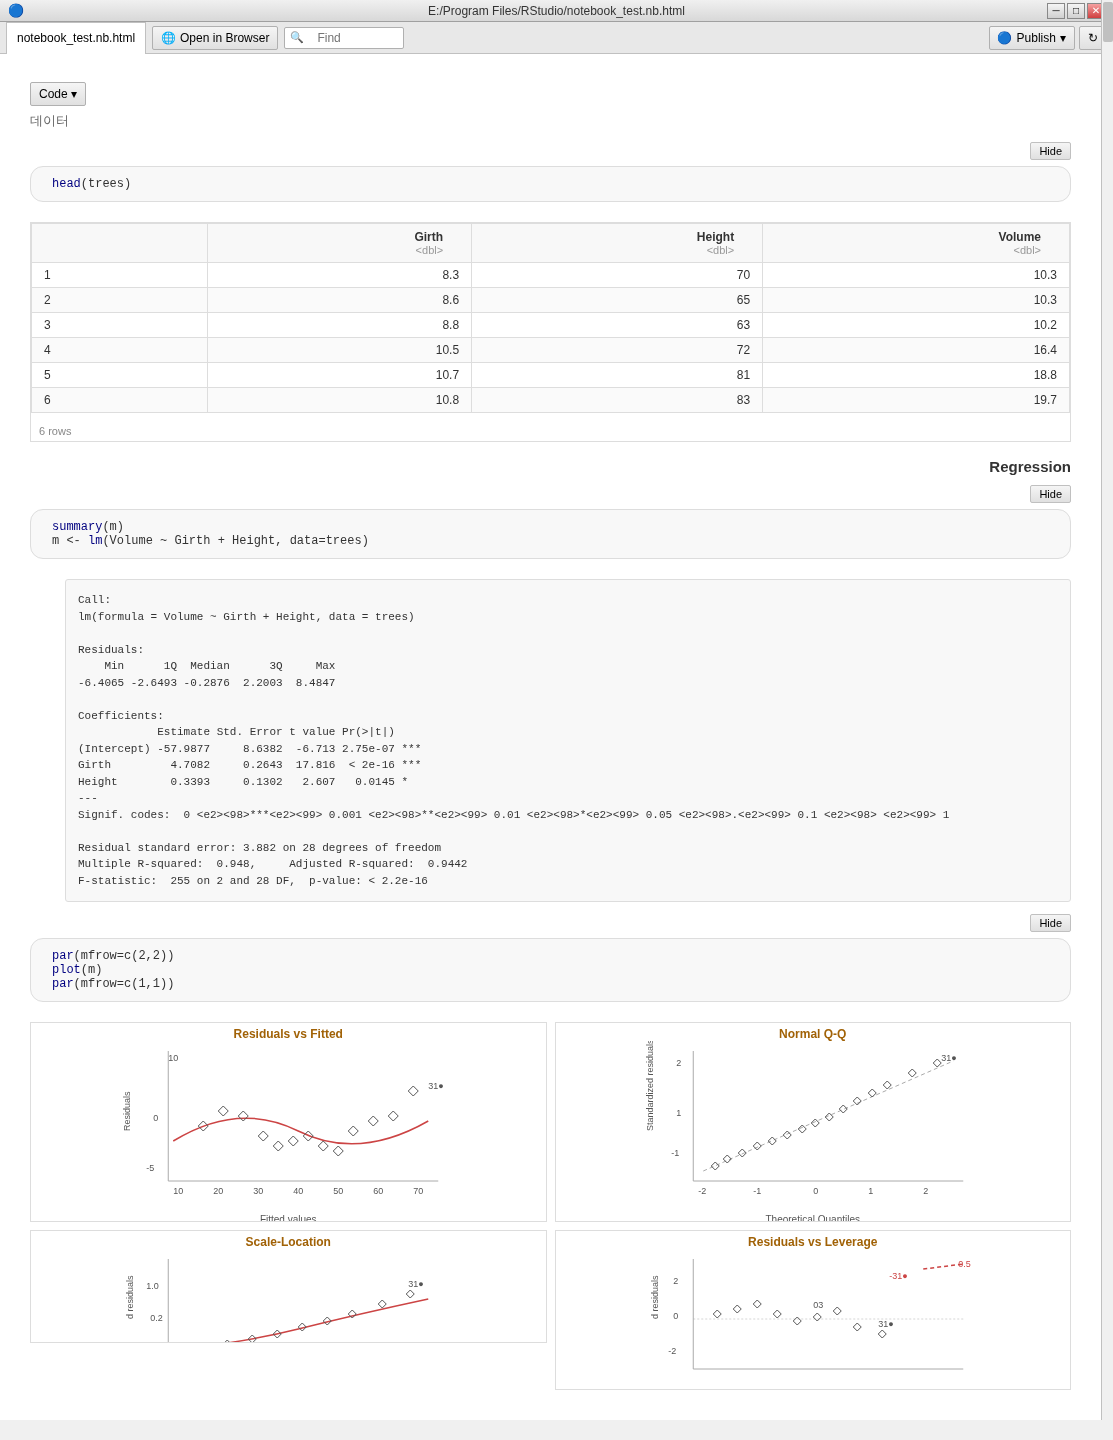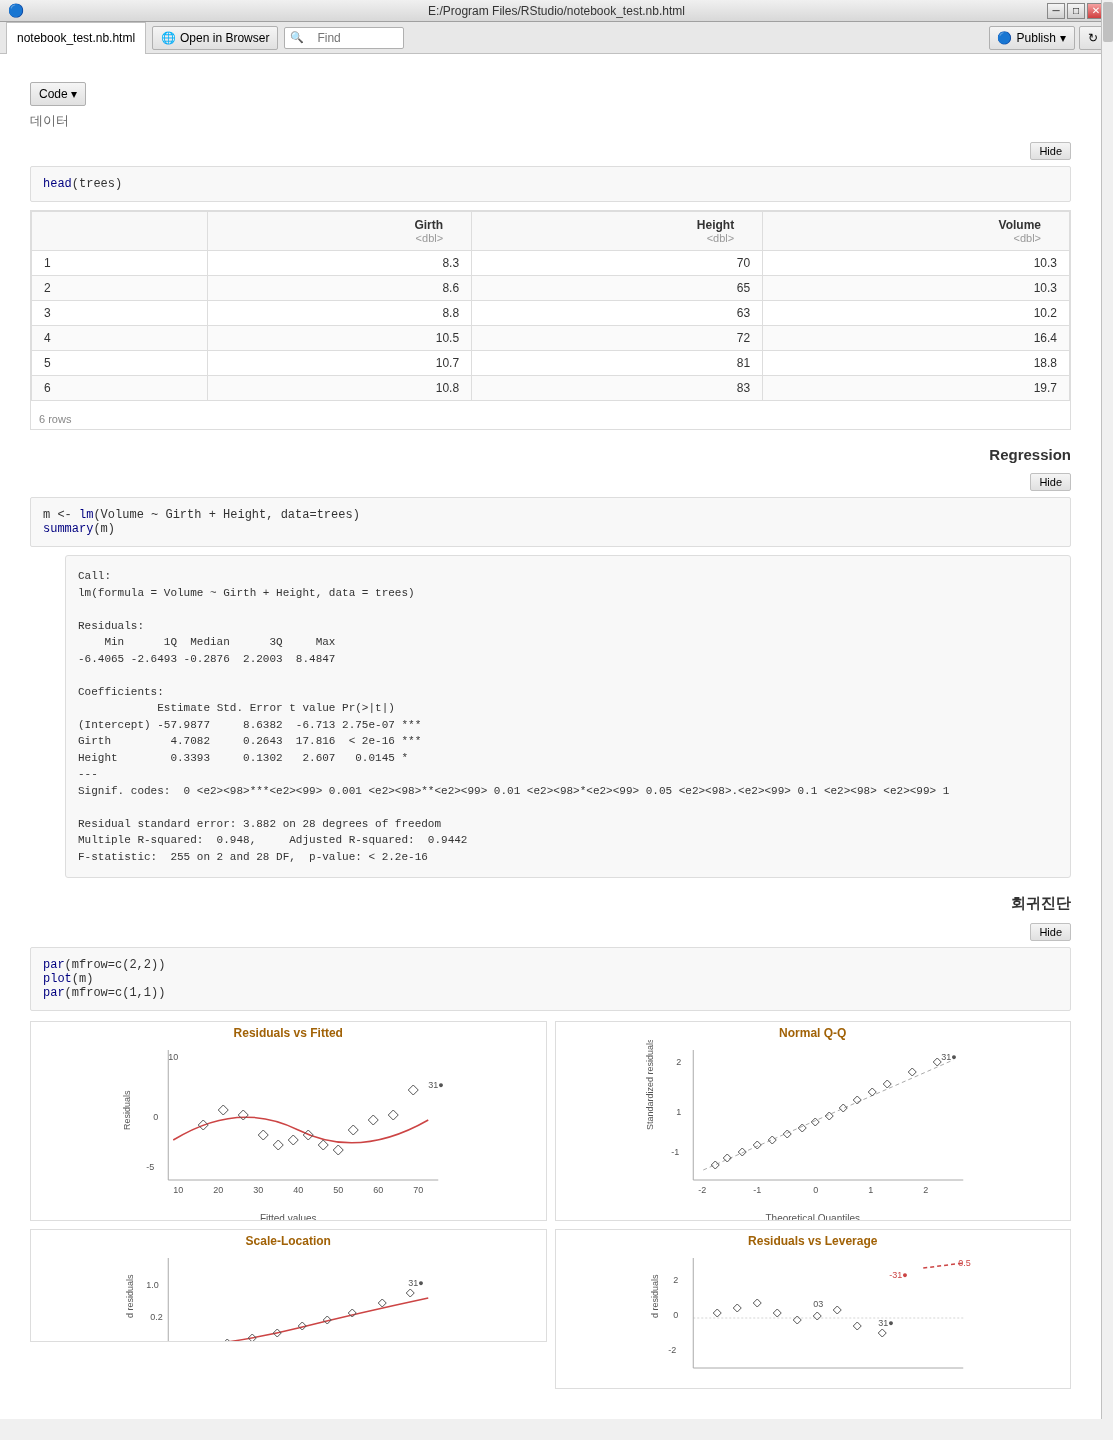--- a/index.html
+++ b/index.html
@@ -106,26 +106,26 @@
     }
     .section-label {
       color: #666;
       font-size: 13px;
       margin-bottom: 12px;
     }
 
     .code-block {
       background: #f8f8f8;
       border: 1px solid #ddd;
-      border-radius: 2px;
-      padding: 10px 12px;
+      border-radius: 13px;
+      padding: 10px 21px;
       font-family: 'Courier New', monospace;
       font-size: 12px;
       color: #333;
-      margin-bottom: 8px;
+      margin-bottom: 20px;
     }
     .code-block .fn { color: #000080; }
 
     .hide-btn {
       float: right;
       background: linear-gradient(to bottom, #f5f5f5, #e0e0e0);
       border: 1px solid #c0c0c0;
       padding: 2px 8px;
       font-size: 11px;
       cursor: pointer;
@@ -359,22 +359,22 @@
         <div class="row-count" style="padding-left:8px;">6 rows</div>
       </div>
 
       <div class="section-heading" style="margin-top:16px;">Regression</div>
 
       <div>
         <div class="chunk-header">
           <button class="hide-btn">Hide</button>
         </div>
         <div class="code-block">
+          <div><span class="fn">summary</span>(m)</div>
           <div>m &lt;- <span class="fn">lm</span>(Volume ~ Girth + Height, data=trees)</div>
-          <div><span class="fn">summary</span>(m)</div>
         </div>
       </div>
 
       <div class="output-block" style="margin-top:8px;">Call:
 lm(formula = Volume ~ Girth + Height, data = trees)
 
 Residuals:
     Min      1Q  Median      3Q     Max
 -6.4065 -2.6493 -0.2876  2.2003  8.4847
 
@@ -383,21 +383,20 @@
 (Intercept) -57.9877     8.6382  -6.713 2.75e-07 ***
 Girth         4.7082     0.2643  17.816  &lt; 2e-16 ***
 Height        0.3393     0.1302   2.607   0.0145 *
 ---
 Signif. codes:  0 &lt;e2&gt;&lt;98&gt;***&lt;e2&gt;&lt;99&gt; 0.001 &lt;e2&gt;&lt;98&gt;**&lt;e2&gt;&lt;99&gt; 0.01 &lt;e2&gt;&lt;98&gt;*&lt;e2&gt;&lt;99&gt; 0.05 &lt;e2&gt;&lt;98&gt;.&lt;e2&gt;&lt;99&gt; 0.1 &lt;e2&gt;&lt;98&gt; &lt;e2&gt;&lt;99&gt; 1
 
 Residual standard error: 3.882 on 28 degrees of freedom
 Multiple R-squared:  0.948,	Adjusted R-squared:  0.9442
 F-statistic:  255 on 2 and 28 DF,  p-value: &lt; 2.2e-16</div>
 
-      <div class="section-heading">회귀진단</div>
 
       <div>
         <div class="chunk-header">
           <button class="hide-btn">Hide</button>
         </div>
         <div class="code-block">
           <div><span class="fn">par</span>(mfrow=c(2,2))</div>
           <div><span class="fn">plot</span>(m)</div>
           <div><span class="fn">par</span>(mfrow=c(1,1))</div>
         </div>

